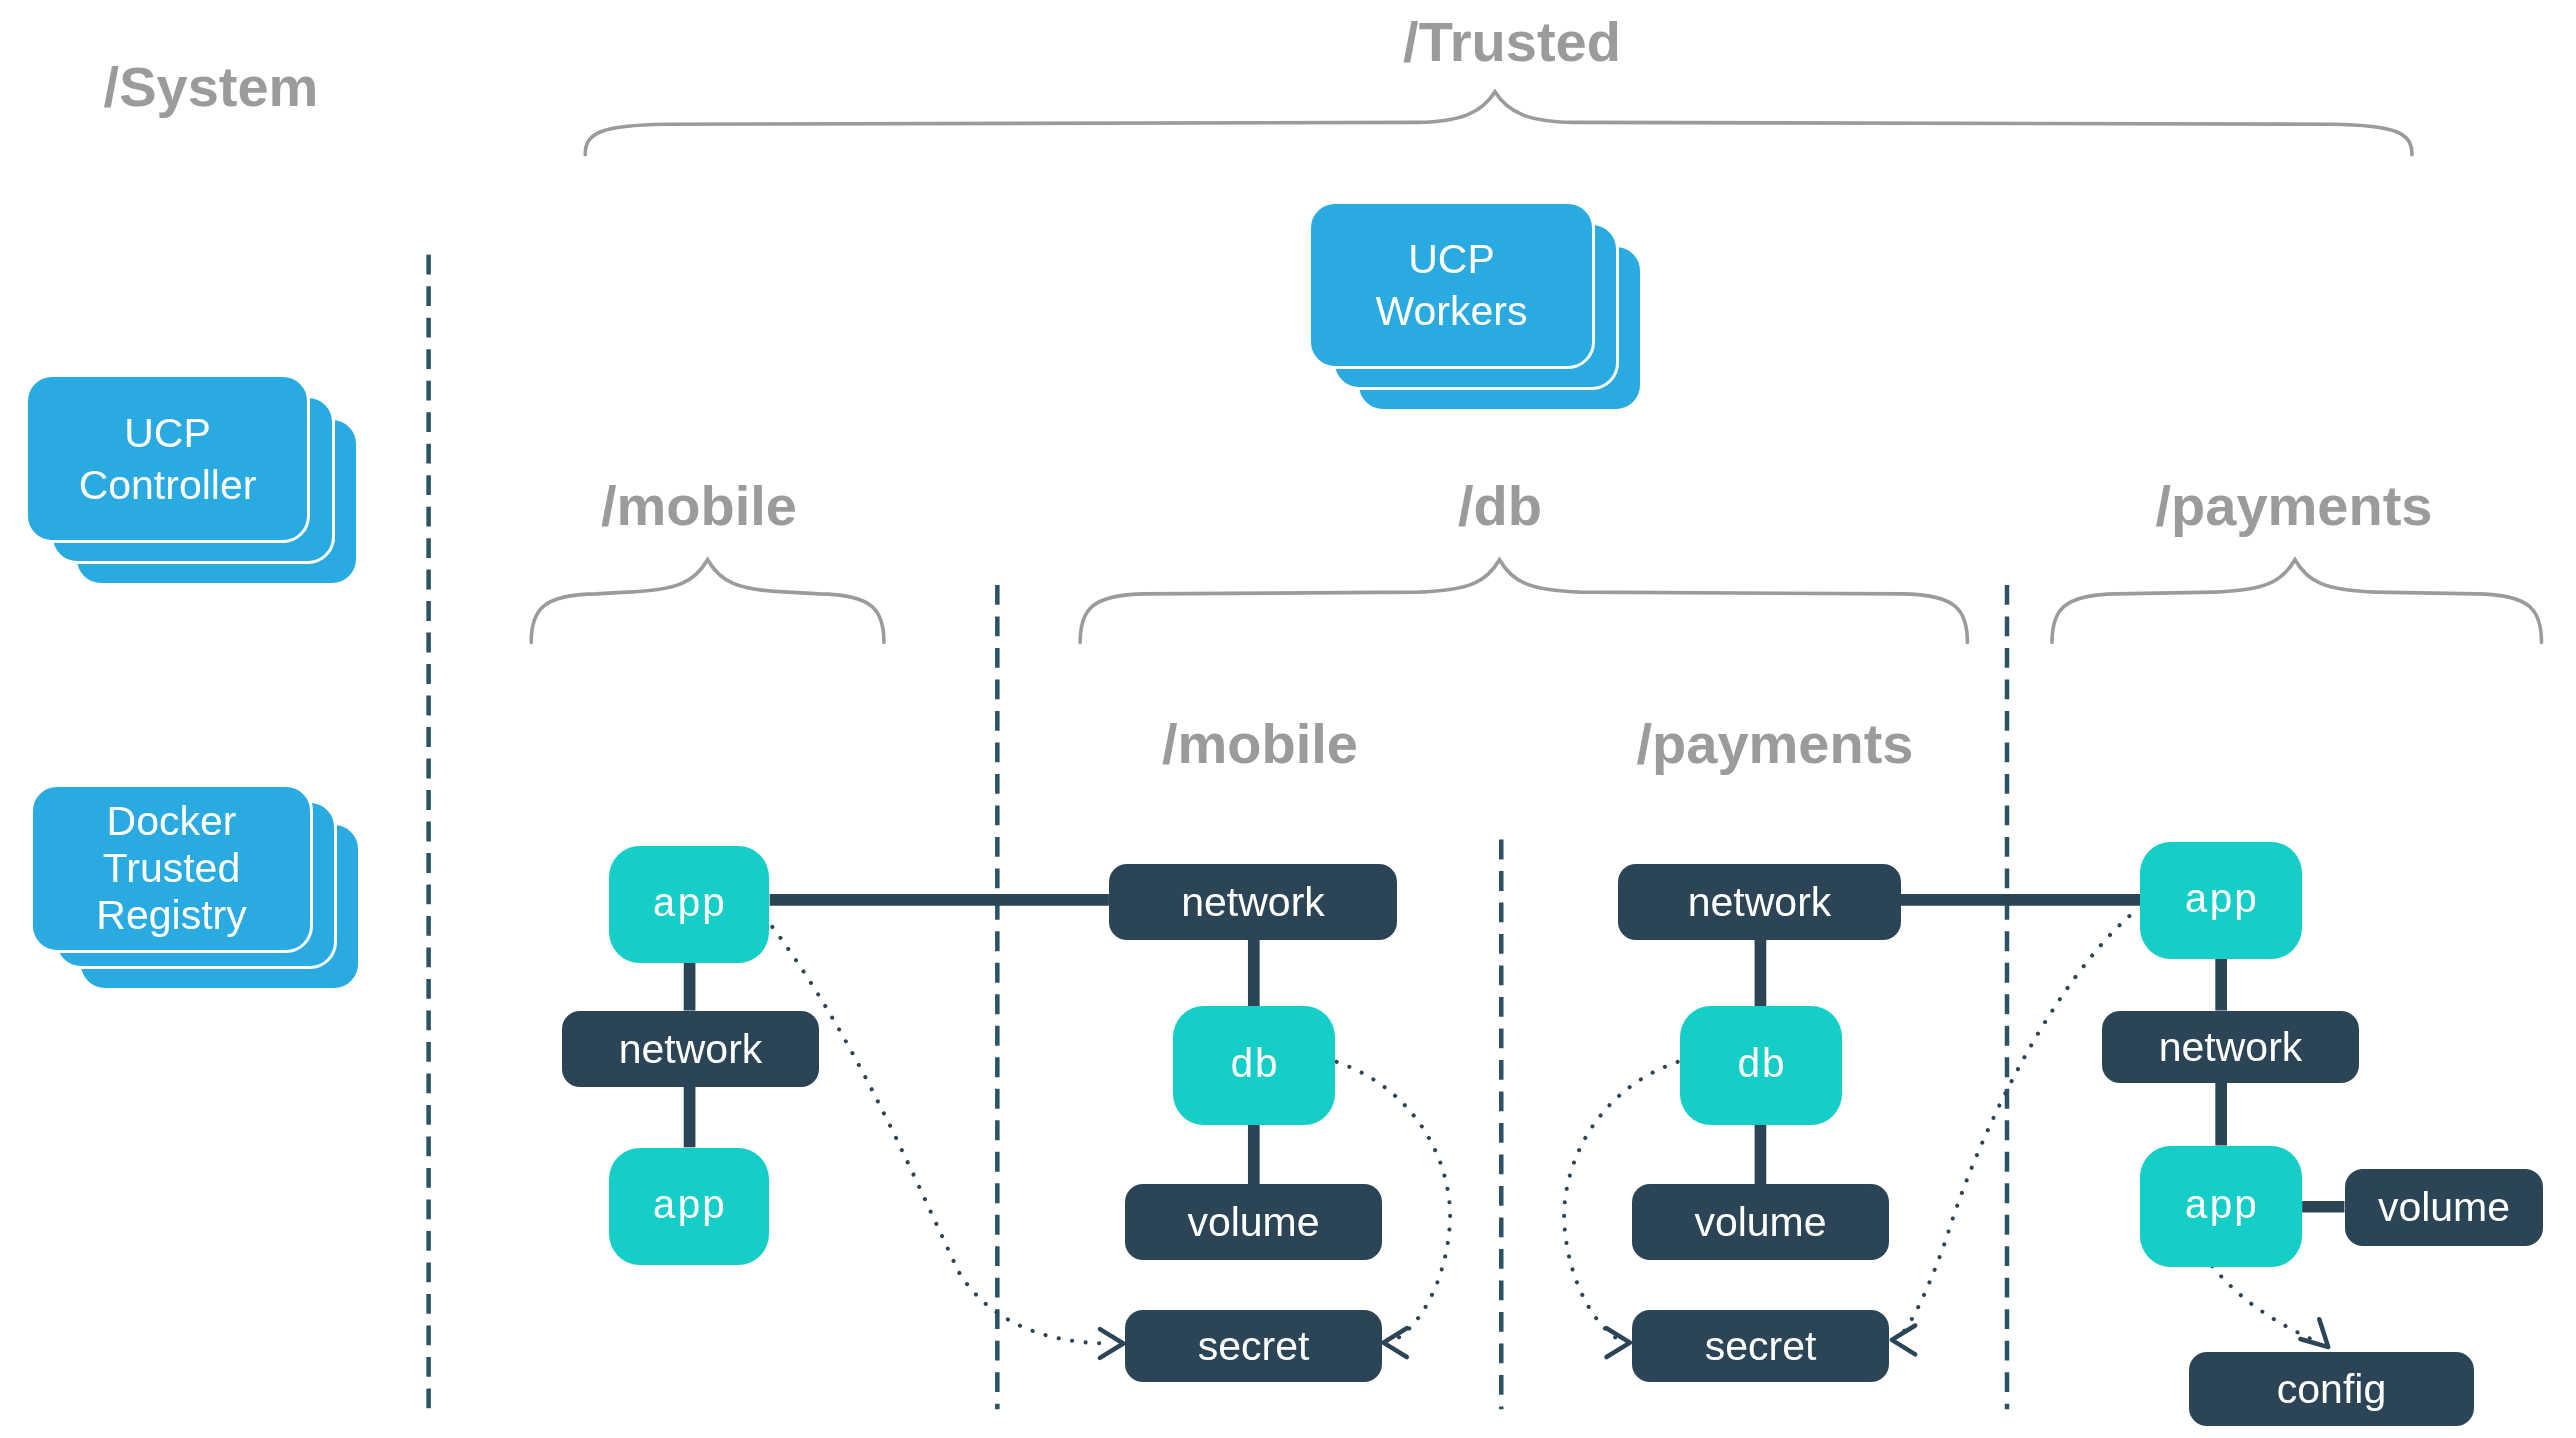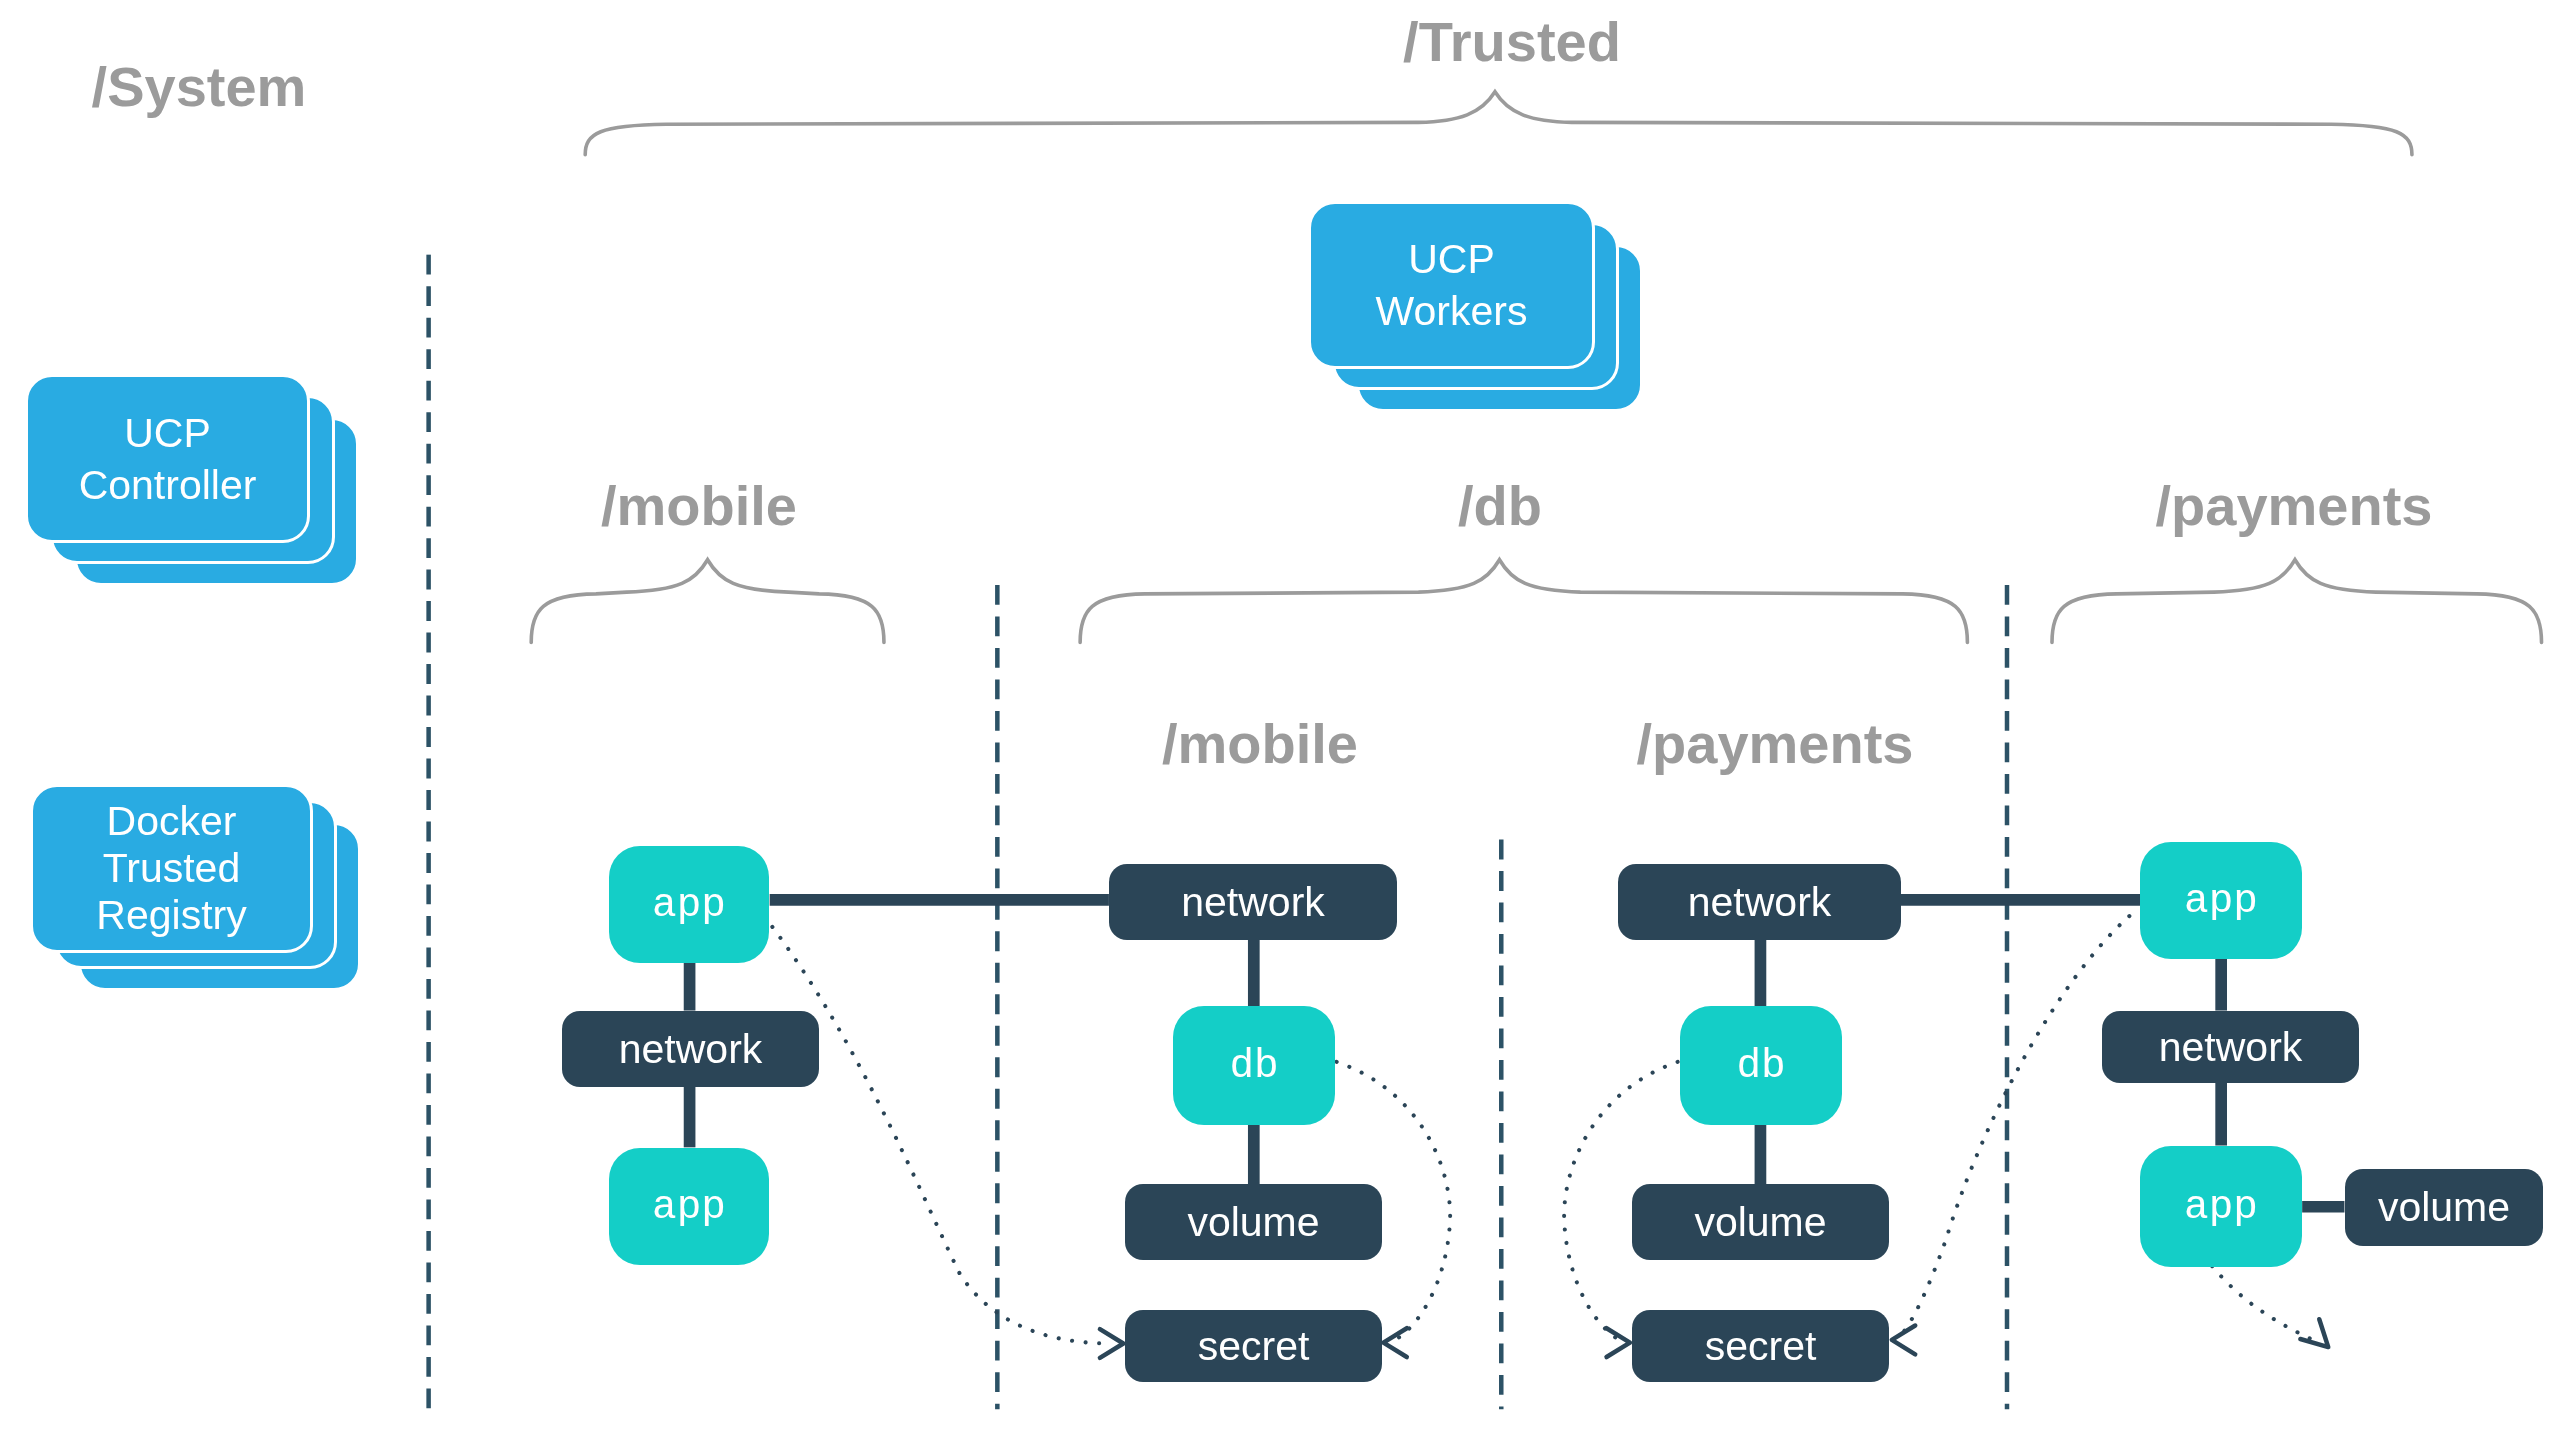--- a/index.html
+++ b/index.html
@@ -81,21 +81,21 @@
 
     <g stroke="#2B4557" stroke-width="5" fill="none" stroke-linecap="round" stroke-linejoin="round">
       <path d="M1222,1477 L1248,1493 L1222,1509"></path>
       <path d="M1563,1476 L1537,1492 L1563,1508"></path>
       <path d="M1785,1476 L1811,1492 L1785,1508"></path>
       <path d="M2128,1473 L2102,1489 L2128,1505"></path>
       <path d="M2577,1466 L2587,1497 L2556,1488"></path>
     </g>
   </svg>
 
-  <div class="region-label" style="left:199px;top:58px">/System</div>
+  <div class="region-label" style="left:211px;top:58px">/System</div>
   <div class="region-label" style="left:1512px;top:12.6px">/Trusted</div>
   <div class="region-label" style="left:699px;top:477px">/mobile</div>
   <div class="region-label" style="left:1500px;top:477px">/db</div>
   <div class="region-label" style="left:2294px;top:477px">/payments</div>
   <div class="region-label" style="left:1260px;top:715px">/mobile</div>
   <div class="region-label" style="left:1775px;top:715px">/payments</div>
 
   <div>
     <div class="card-layer" style="left:1356px;top:244px;width:287px;height:168px"></div>
     <div class="card-layer" style="left:1332px;top:222px;width:287px;height:168px"></div>
@@ -135,15 +135,16 @@
 
   <div class="node navy" style="left:1618px;top:864px;width:283px;height:76px">network</div>
   <div class="node teal" style="left:1680px;top:1006px;width:162px;height:119px">db</div>
   <div class="node navy" style="left:1632px;top:1184px;width:257px;height:76px">volume</div>
   <div class="node navy" style="left:1632px;top:1310px;width:257px;height:72px">secret</div>
 
   <div class="node teal" style="left:2140px;top:842px;width:162px;height:117px">app</div>
   <div class="node navy" style="left:2102px;top:1011px;width:257px;height:72px">network</div>
   <div class="node teal" style="left:2140px;top:1146px;width:162px;height:121px">app</div>
   <div class="node navy" style="left:2345px;top:1169px;width:198px;height:77px">volume</div>
+  <div class="node navy" style="left:2189px;top:1352px;width:285px;height:74px">config</div>
 
 </div>
 
 
 </body></html>

